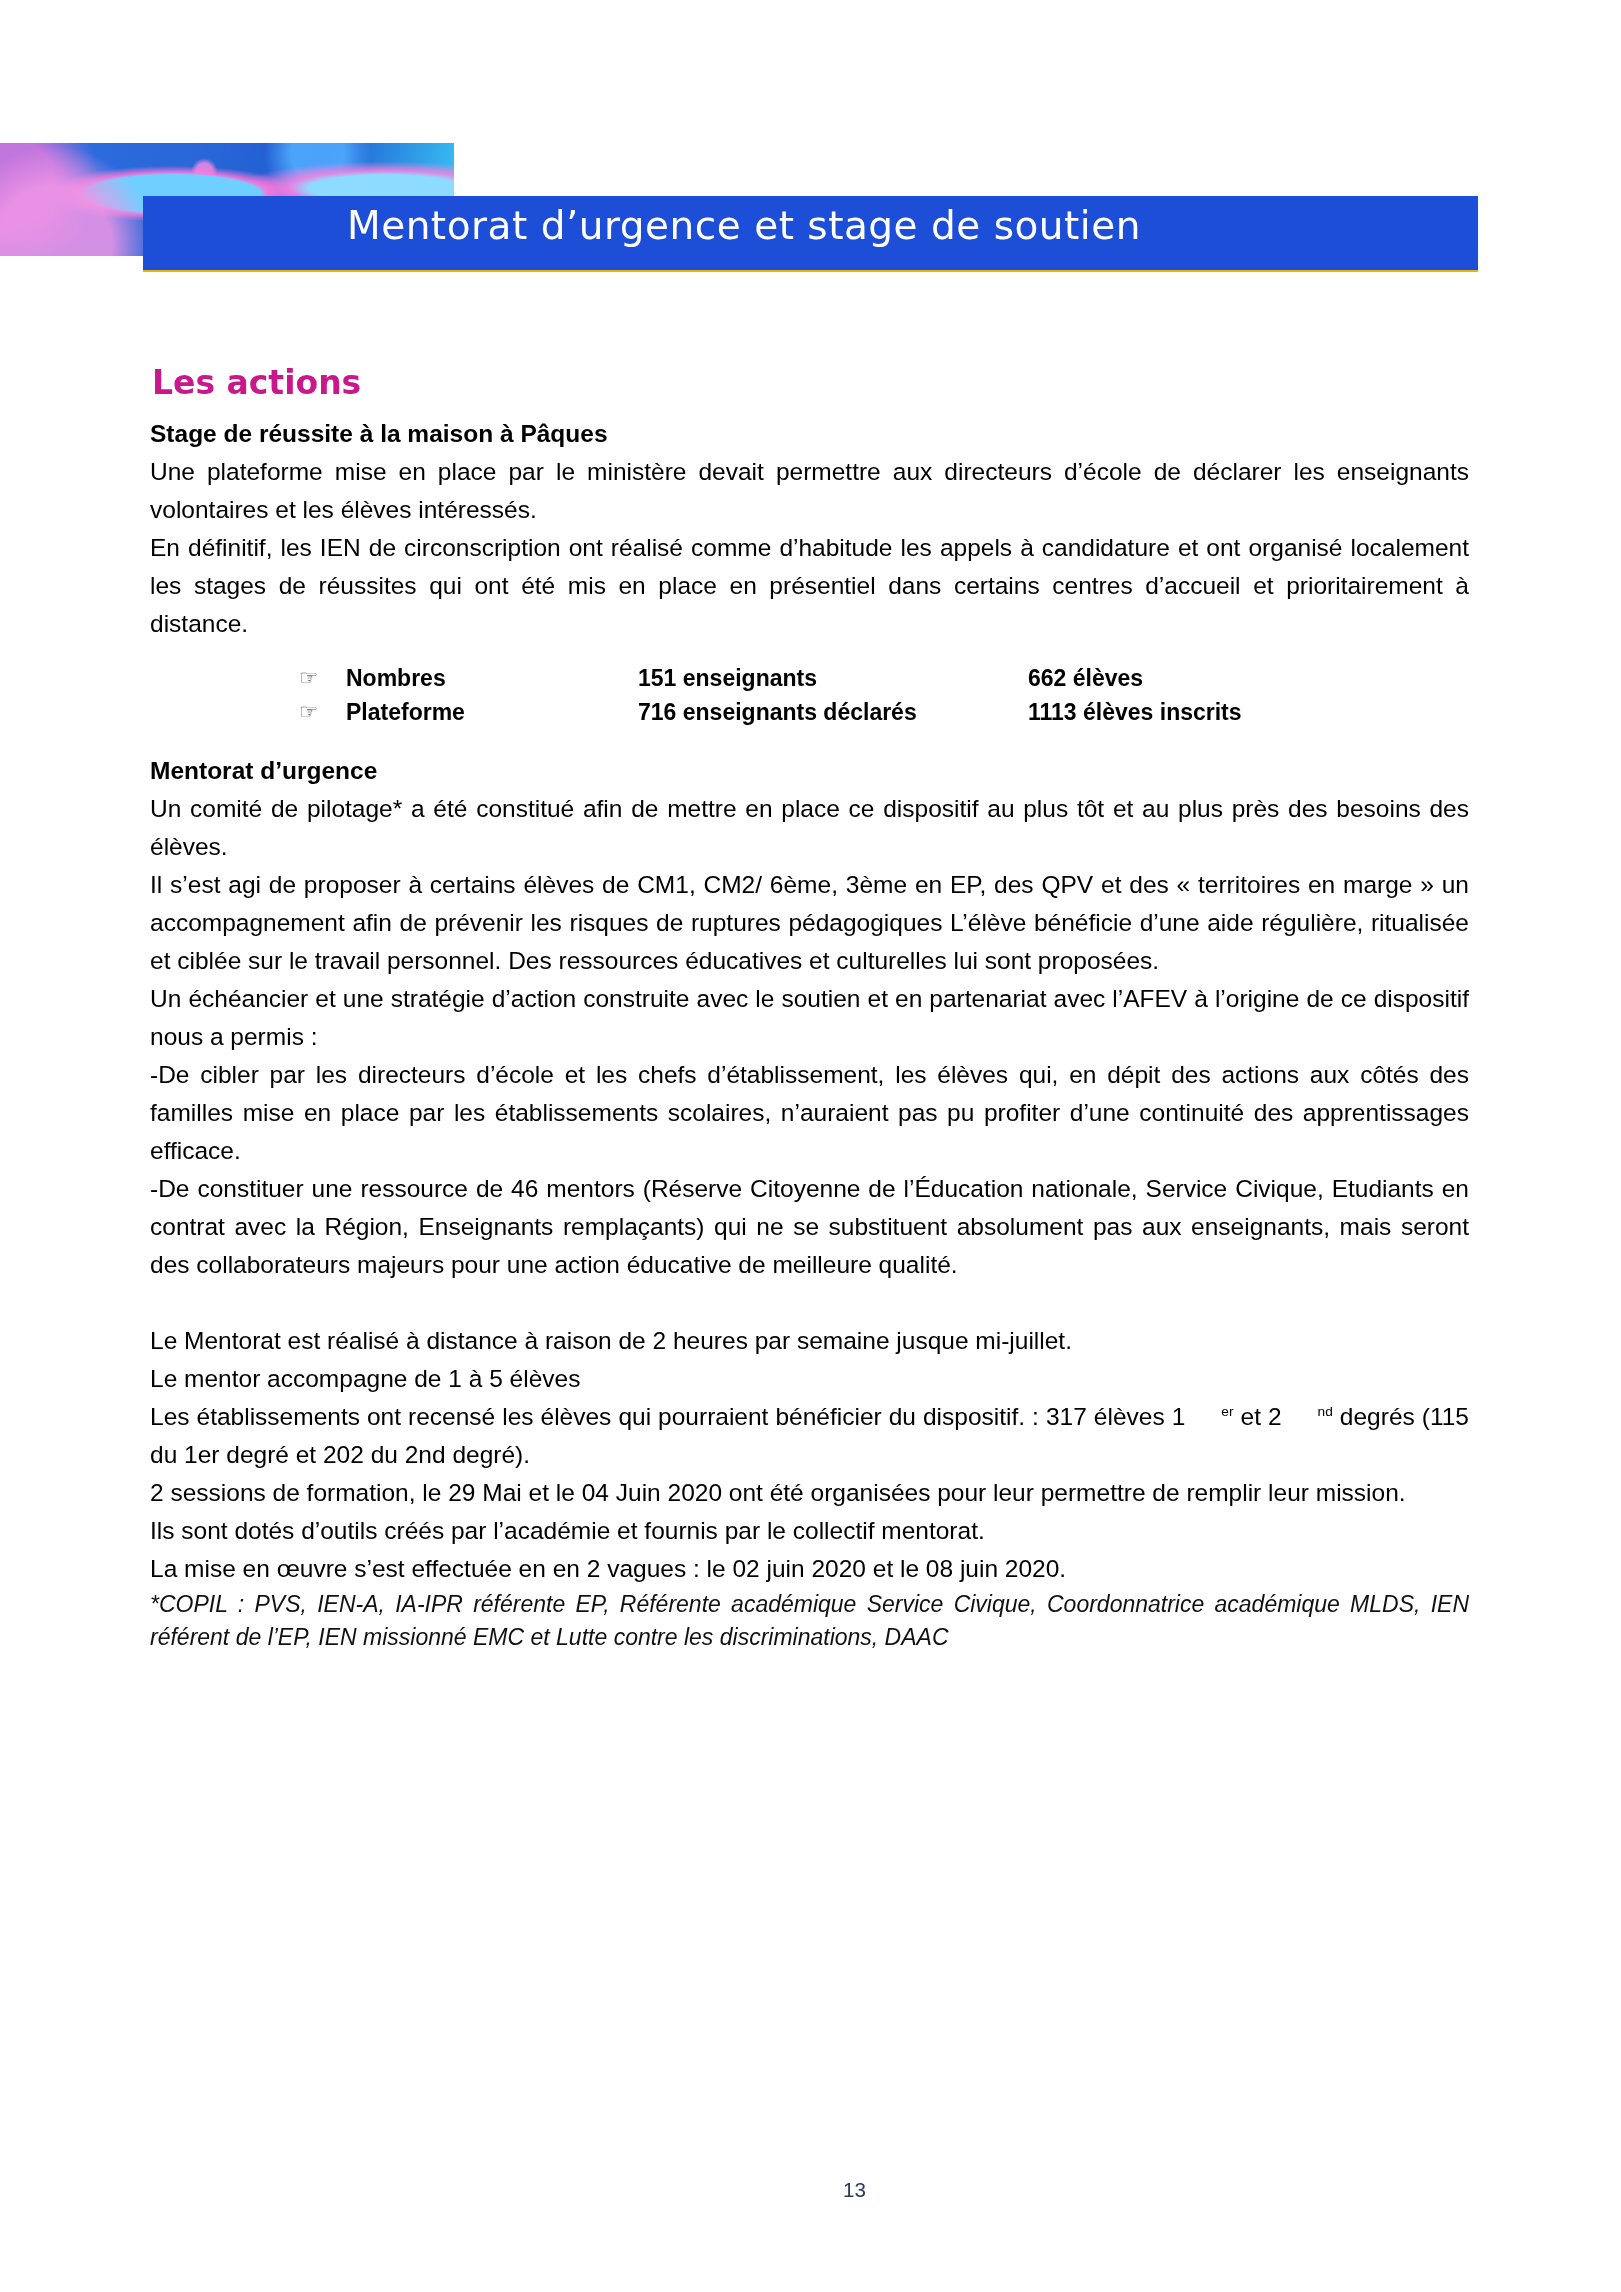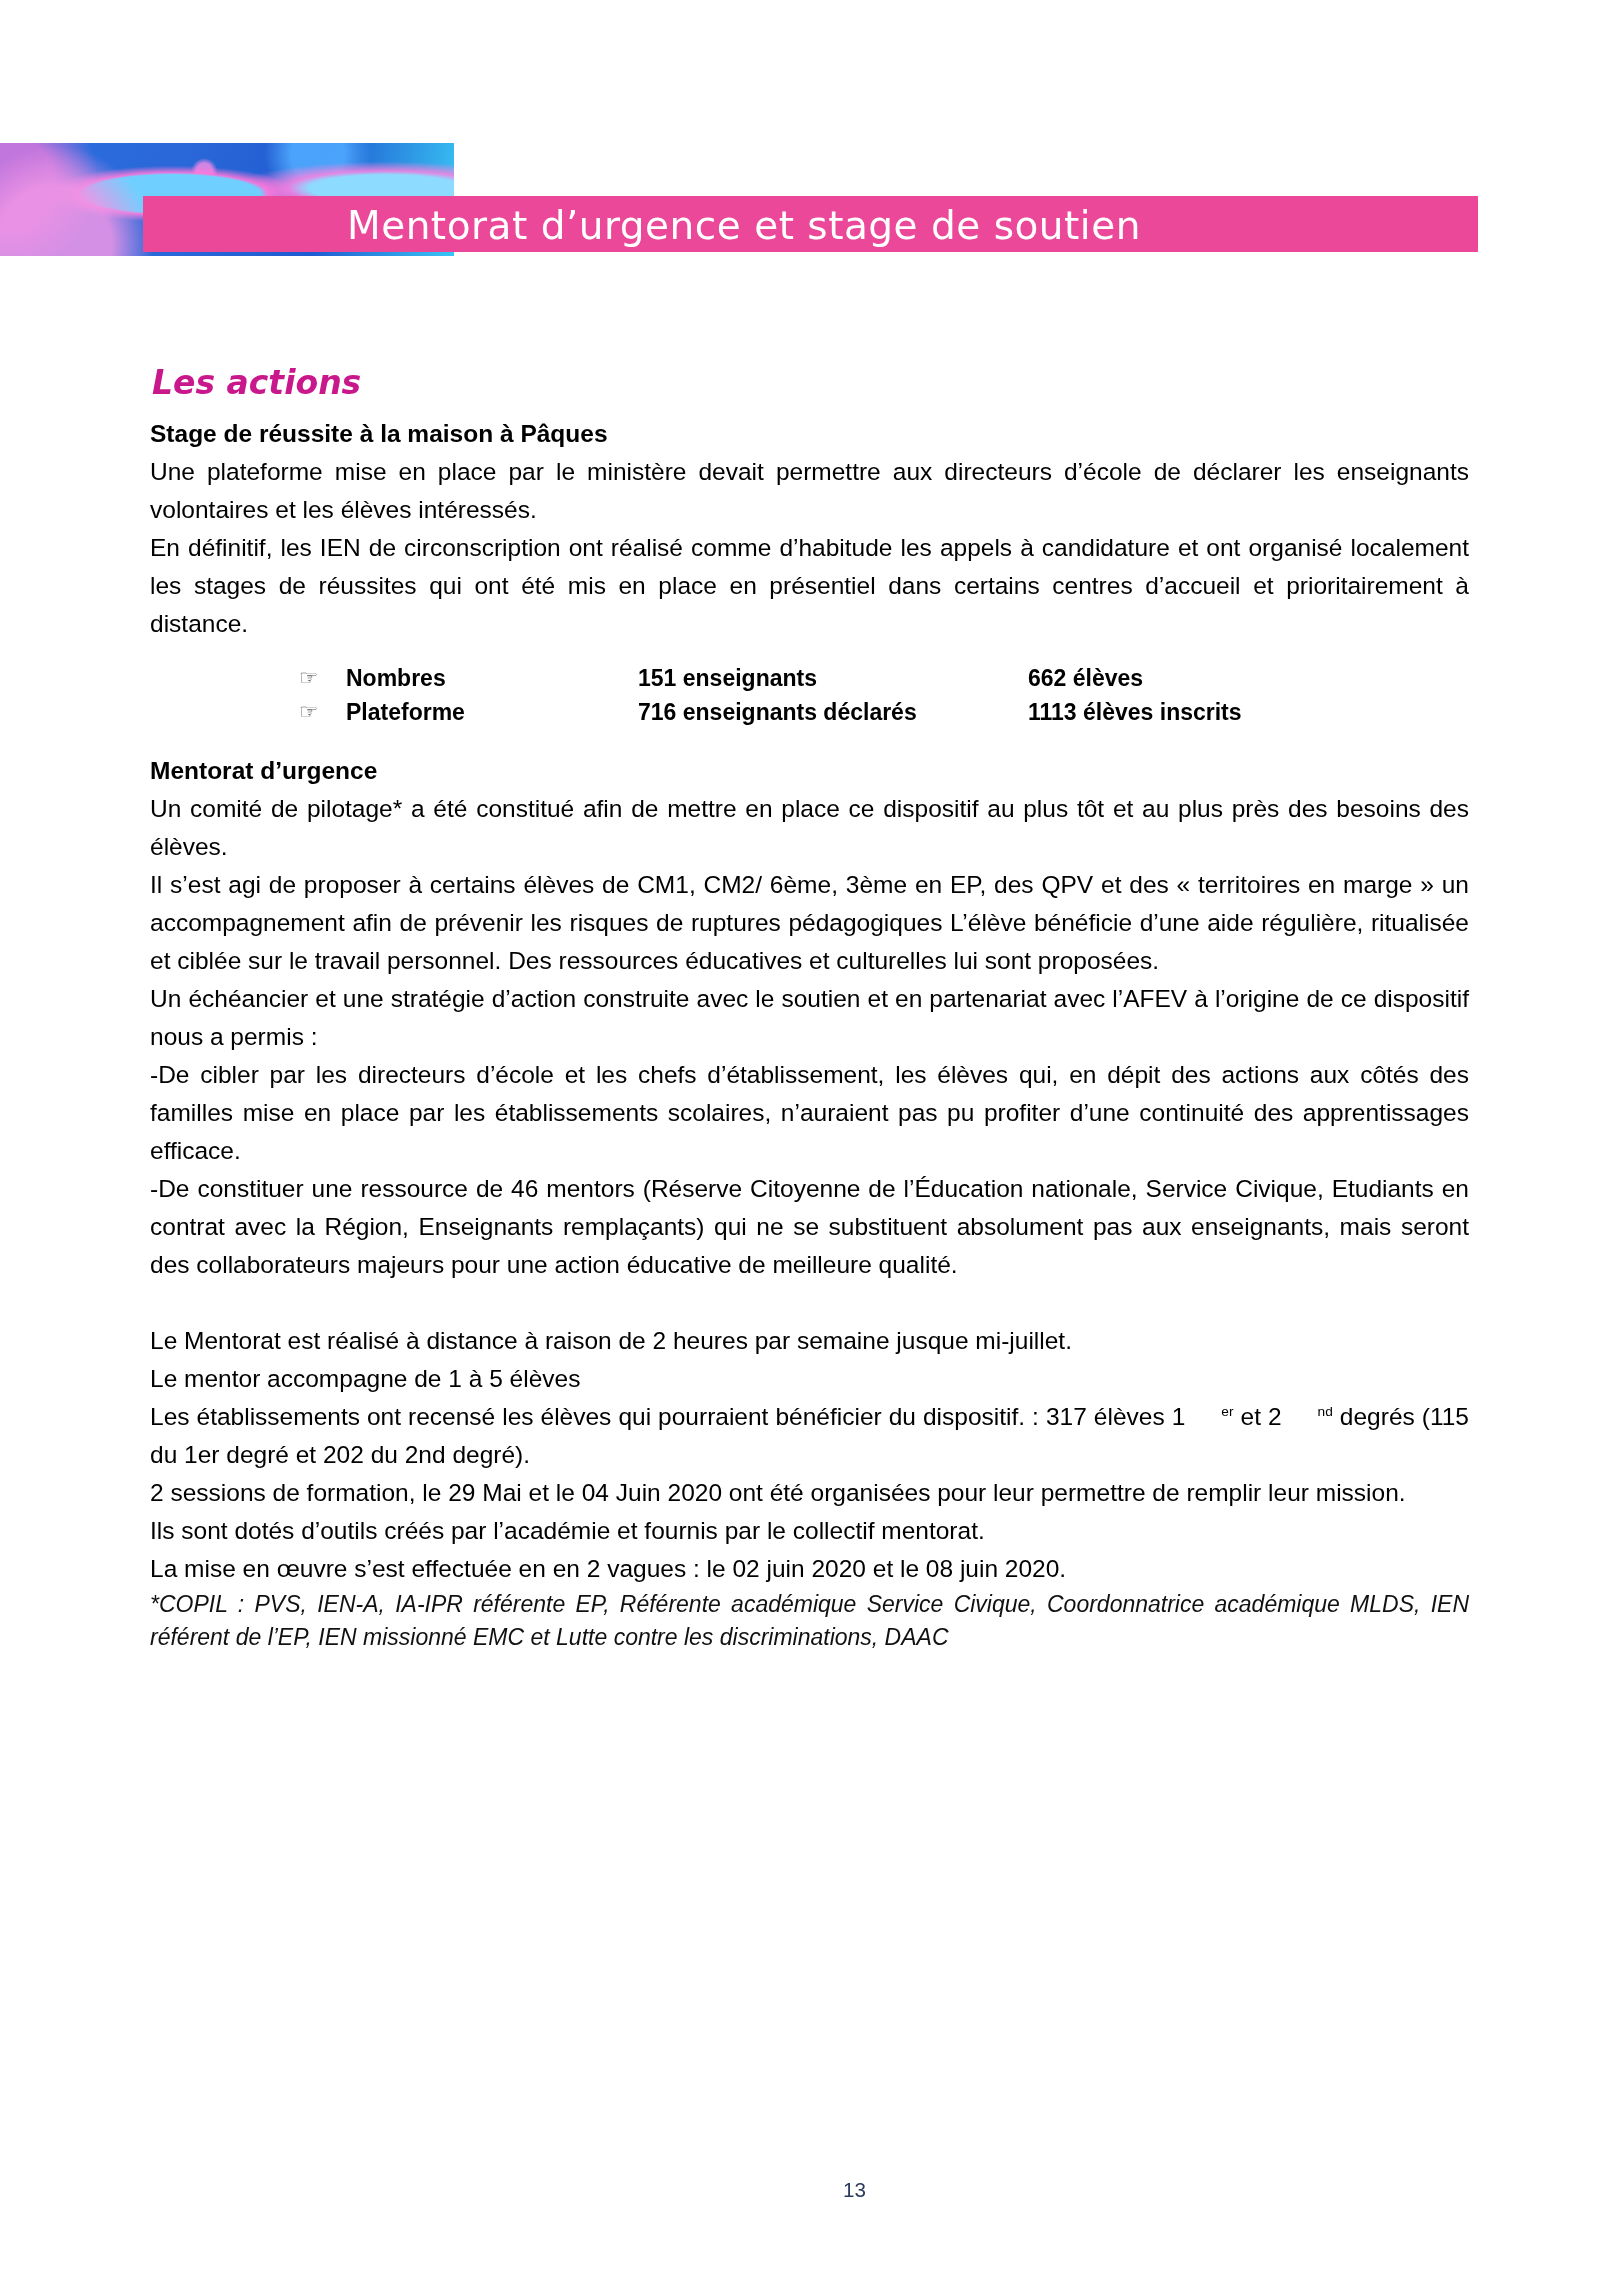--- a/index.html
+++ b/index.html
@@ -10,28 +10,28 @@
       radial-gradient(circle at 12% 90%, rgba(240,150,230,0.85) 0 14%, transparent 24%),
       radial-gradient(circle at 2% 35%, rgba(230,120,220,0.8) 0 10%, transparent 20%),
       radial-gradient(ellipse at 38% 45%, #6fd0ff 0 22%, rgba(255,120,220,0.9) 24%, transparent 32%),
       radial-gradient(circle at 35% 40%, rgba(255,140,230,0.7) 0 3%, transparent 4%),
       radial-gradient(circle at 45% 25%, rgba(255,140,230,0.8) 0 3%, transparent 5%),
       radial-gradient(circle at 50% 60%, rgba(255,140,230,0.7) 0 3%, transparent 5%),
       radial-gradient(ellipse at 85% 40%, #8ddcff 0 14%, rgba(255,130,225,0.85) 18%, transparent 28%),
       radial-gradient(circle at 70% 10%, rgba(80,170,255,0.9) 0 8%, transparent 16%),
       linear-gradient(100deg, #2b6fe0 0%, #2a67d8 40%, #1f5bd0 70%, #39c6f5 100%);
   }
-  .title-banner { position: absolute; left: 143px; top: 196px; width: 1335px; height: 56px;
-    background: #ec4899; border-bottom: 2px solid #ec4899; box-sizing: border-box; }
+  .title-banner { position: absolute; left: 143px; top: 196px; width: 1335px; height: 76px;
+    background: #1d4ed8; border-bottom: 2px solid #eab308; box-sizing: border-box; }
   .title-text { position: absolute; left: 204px; top: 5.9px; color: #ffffff;
     font-family: "DejaVu Sans", sans-serif; font-size: 39px; line-height: 47px;
     letter-spacing: 0.5px; white-space: nowrap; }
   .section-heading { position: absolute; left: 152px; top: 363px; color: #c9178c;
     font-family: "DejaVu Sans", sans-serif; font-size: 33px; font-weight: 600;
-    line-height: 39px; white-space: nowrap; font-style: italic; }
+    line-height: 39px; white-space: nowrap; }
   .content { position: absolute; left: 150px; top: 415px; width: 1319px;
     font-size: 24.5px; line-height: 38px; }
   .content p { margin: 0; text-align: justify; }
   .bold { font-weight: bold; }
   .bullets { margin: 17.6px 0 0 0; padding: 0; list-style: none; }
   .bullets li { position: relative; height: 34px; line-height: 34px; font-weight: bold; font-size: 23px; }
   .bullets .icon { position: absolute; left: 149px; top: 0; font-size: 21.6px; font-weight: normal; color: #555; }
   .bullets .c1 { position: absolute; left: 196px; }
   .bullets .c2 { position: absolute; left: 488px; }
   .bullets .c3 { position: absolute; left: 878px; }

